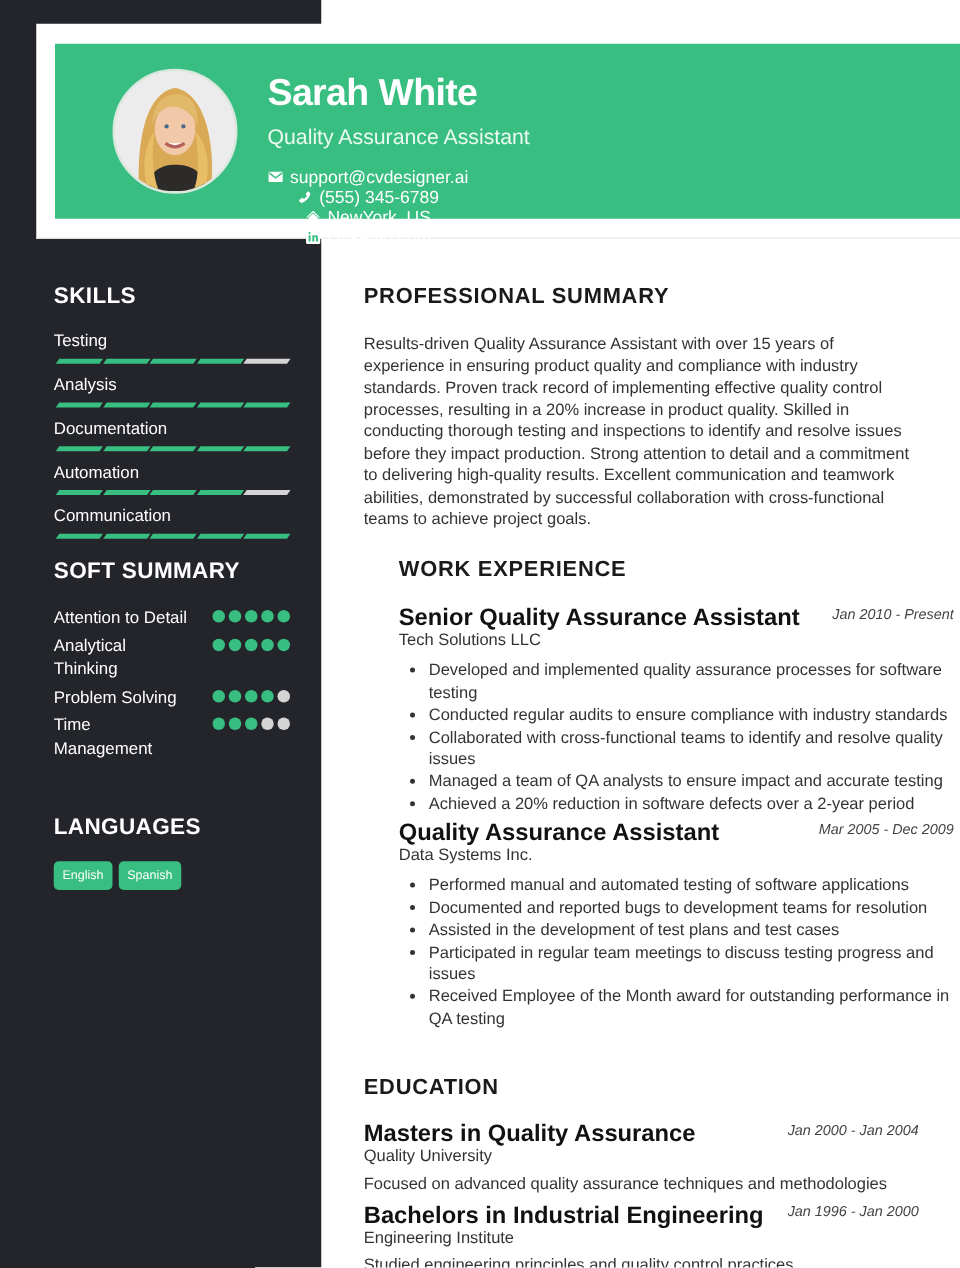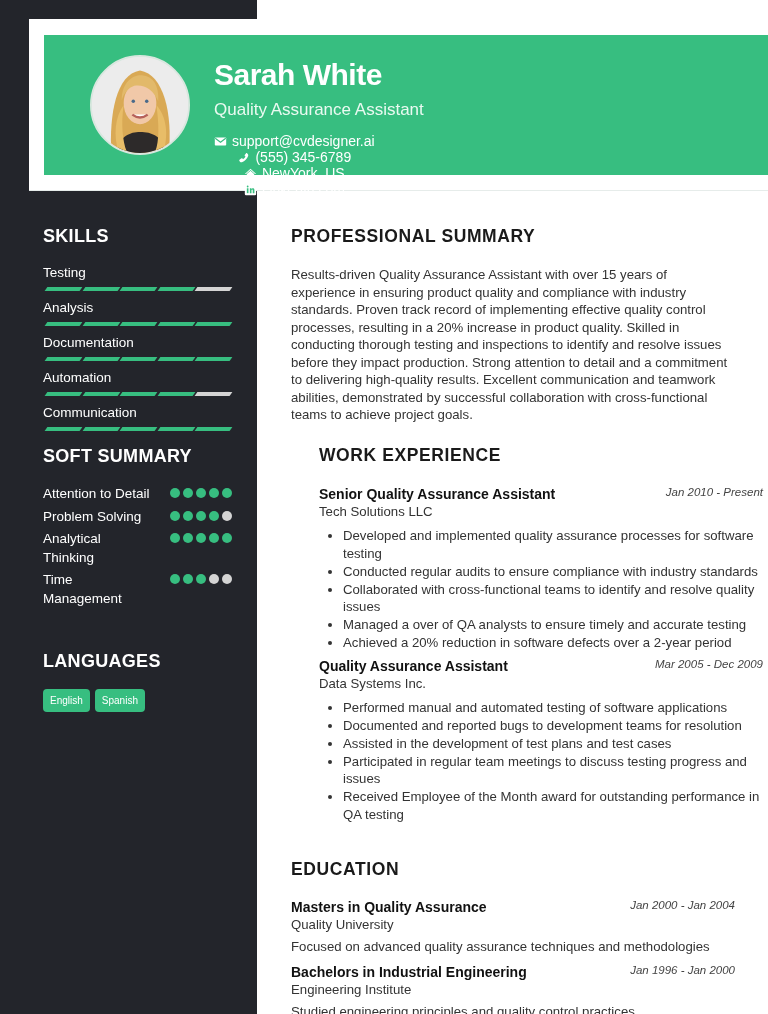--- a/index.html
+++ b/index.html
@@ -37,21 +37,21 @@
 
   .langs { display: flex; margin-top: 17px; }
   .lang { background: #37be80; color: #ffffff; font-size: 10px; padding: 3px 7px; border-radius: 4px; margin-right: 5px; line-height: 17px; }
 
   
   .main { position: absolute; left: 291px; width: 444px; }
   .sec-title { font-size: 17.5px; font-weight: bold; color: #1a1a1a; letter-spacing: 0.6px; }
   .summary { font-size: 13.2px; line-height: 17.5px; color: #333333; margin-top: 19px; }
 
   .entry { position: relative; }
-  .entry-title { font-size: 14px; font-weight: bold; color: #111111; line-height: 17px; }
+  .entry-title { font-size: 19px; font-weight: bold; color: #111111; line-height: 17px; }
   .entry-date { position: absolute; right: 0; top: 0; font-size: 11.5px; font-style: italic; color: #444; }
   .entry-org { font-size: 13.2px; color: #333; line-height: 17px; }
   .bullets { margin-top: 7px; padding-left: 24px; }
   .bullets li { font-size: 13.2px; line-height: 17.5px; color: #333; margin-bottom: 0.5px; }
   .edu-desc { font-size: 13.2px; line-height: 17px; color: #333; margin-top: 5px; }
 </style>
 </head>
 <body>
 
 <div class="sidebar"></div>
@@ -180,37 +180,37 @@
       <div class="soft-label">Attention to Detail</div>
       <div class="dots">
         <span class="dot"></span>
           <span class="dot"></span>
           <span class="dot"></span>
           <span class="dot"></span>
           <span class="dot"></span>
       </div>
     </div>
     <div class="soft">
+      <div class="soft-label">Analytical Thinking</div>
+      <div class="dots">
+        <span class="dot"></span>
+          <span class="dot"></span>
+          <span class="dot"></span>
+          <span class="dot"></span>
+          <span class="dot"></span>
+      </div>
+    </div>
+    <div class="soft">
       <div class="soft-label">Problem Solving</div>
       <div class="dots">
         <span class="dot"></span>
           <span class="dot"></span>
           <span class="dot"></span>
           <span class="dot"></span>
           <span class="dot off"></span>
-      </div>
-    </div>
-    <div class="soft">
-      <div class="soft-label">Analytical Thinking</div>
-      <div class="dots">
-        <span class="dot"></span>
-          <span class="dot"></span>
-          <span class="dot"></span>
-          <span class="dot"></span>
-          <span class="dot"></span>
       </div>
     </div>
     <div class="soft">
       <div class="soft-label">Time Management</div>
       <div class="dots">
         <span class="dot"></span>
           <span class="dot"></span>
           <span class="dot"></span>
           <span class="dot off"></span>
           <span class="dot off"></span>
@@ -236,21 +236,21 @@
   <div class="sec-title">WORK EXPERIENCE</div>
 
   <div class="entry" style="margin-top:20px;">
     <div class="entry-title">Senior Quality Assurance Assistant</div>
     <div class="entry-date">Jan 2010 - Present</div>
     <div class="entry-org">Tech Solutions LLC</div>
     <ul class="bullets">
       <li>Developed and implemented quality assurance processes for software testing</li>
       <li>Conducted regular audits to ensure compliance with industry standards</li>
       <li>Collaborated with cross-functional teams to identify and resolve quality issues</li>
-      <li>Managed a over of QA analysts to ensure timely and accurate testing</li>
+      <li>Managed a team of QA analysts to ensure impact and accurate testing</li>
       <li>Achieved a 20% reduction in software defects over a 2-year period</li>
     </ul>
   </div>
 
   <div class="entry" style="margin-top:6px;">
     <div class="entry-title">Quality Assurance Assistant</div>
     <div class="entry-date">Mar 2005 - Dec 2009</div>
     <div class="entry-org">Data Systems Inc.</div>
     <ul class="bullets">
       <li>Performed manual and automated testing of software applications</li>

